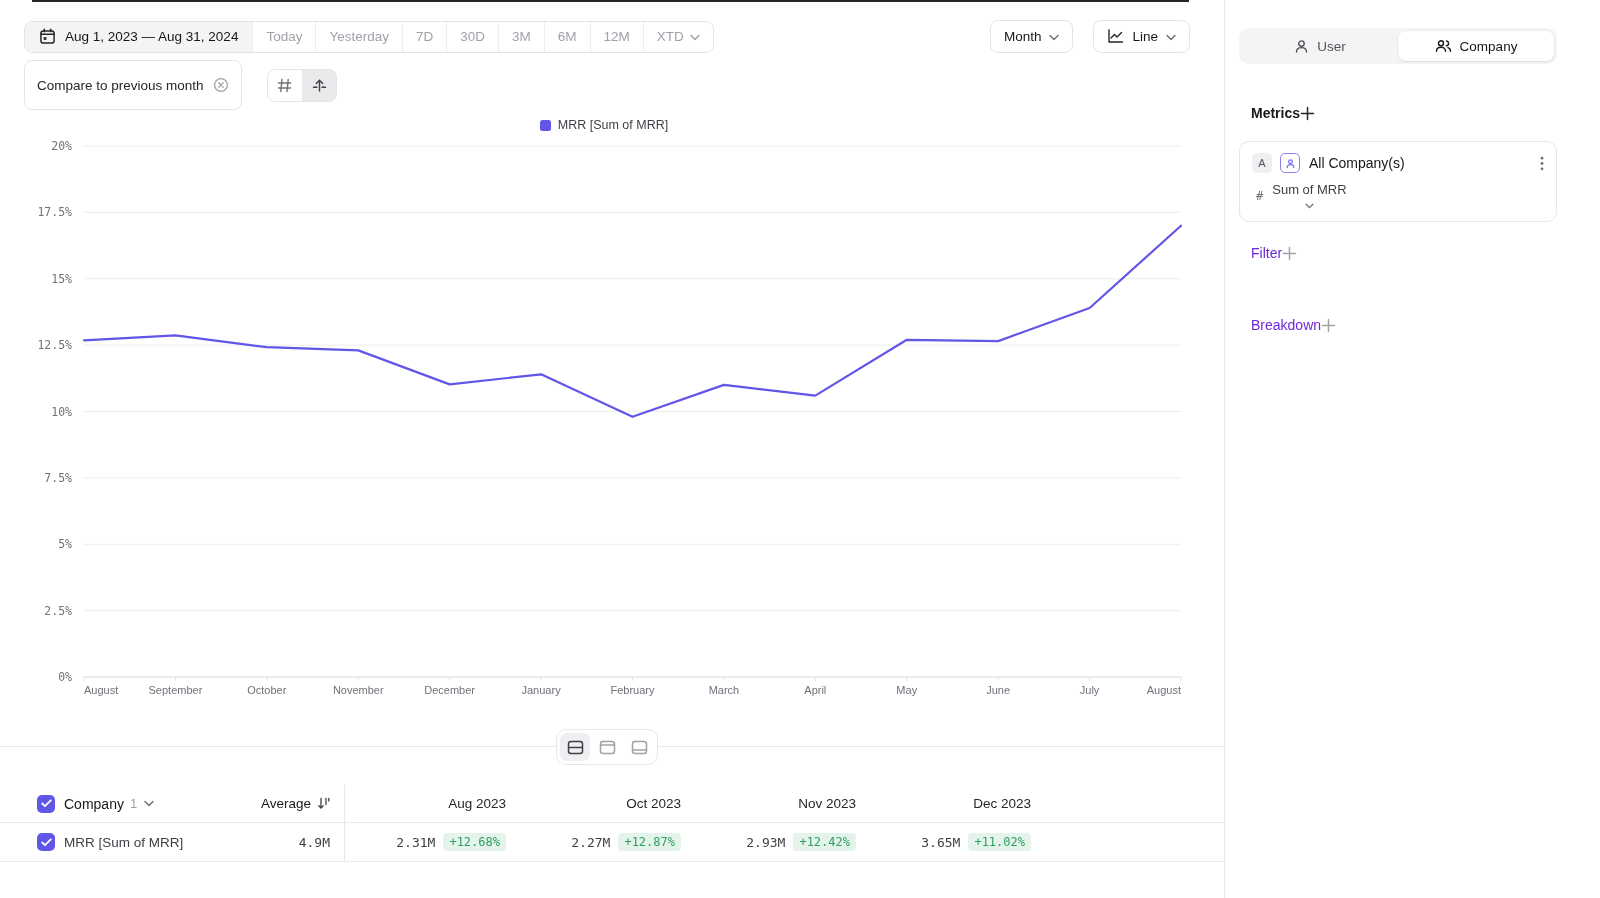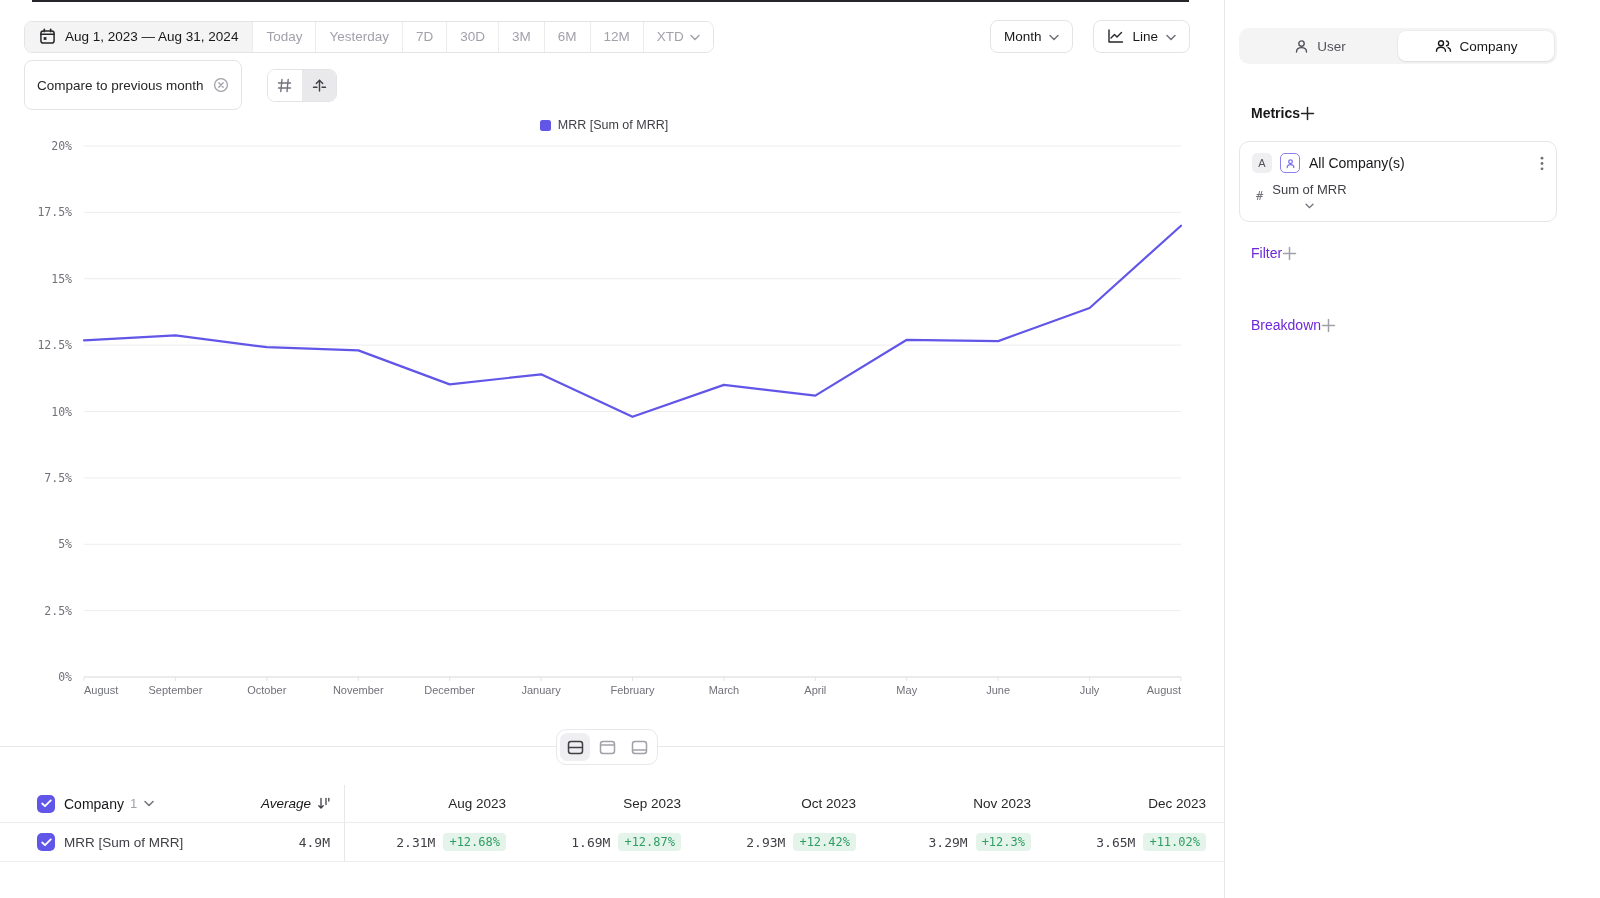--- a/index.html
+++ b/index.html
@@ -41,21 +41,21 @@
 
   
   .table { position:absolute; left:0; top:785px; width:1224px; }
   .t-row { display:flex; align-items:stretch; border-bottom:1px solid #ececef; }
   .t-left { width:345px; display:flex; align-items:center; padding:0 14px 0 37px; border-right:1px solid #e8e8ea; }
   .t-row.head { height:38px; }
   .t-row.body { height:39px; }
   .cb { width:18px; height:18px; border-radius:5px; background:#6056e8; display:flex; align-items:center; justify-content:center; flex:none; }
   .entity-label { margin-left:9px; font-size:14px; color:#18181b; }
   .entity-count { margin-left:6px; font-size:13px; color:#a1a1aa; }
-  .avg { margin-left:auto; display:flex; align-items:center; gap:6px; font-size:13.5px; color:#18181b;font-style:italic; }
+  .avg { margin-left:auto; display:flex; align-items:center; gap:6px; font-size:13.5px; color:#18181b; }
   .metric-label { margin-left:9px; font-size:13.5px; color:#3f3f46; }
   .avg-val { margin-left:auto; font-size:13px; color:#3f3f46; }
   .t-cols { display:flex; flex:1; }
   .t-col { width:175px; display:flex; align-items:center; justify-content:flex-end; padding-right:14px; font-size:13.5px; color:#27272a; }
   .cell-val { font-size:13px; color:#3f3f46; }
   .delta-badge { margin-left:8px; font-size:12px; padding:2px 6px; border-radius:4px; background:#e4f4ea; color:#2f9e63; }
 
   
   .seg-control { position:absolute; left:14px; top:28px; width:318px; height:36px; background:#f4f4f5; border-radius:10px; padding:3px; display:flex; }
   .seg-tab { flex:1; display:flex; align-items:center; justify-content:center; gap:8px; font-size:13.5px; color:#52525b; border-radius:8px; }
@@ -274,21 +274,20 @@
             <svg width="13" height="13" viewBox="0 0 13 13" fill="none" stroke="#3f3f46" stroke-width="1.3" stroke-linecap="round">
               <path d="M4 1.5 L4 11 M1.8 8.8 L4 11 L6.2 8.8"></path>
               <line x1="9" y1="1.5" x2="9" y2="7.5"></line>
                 <line x1="11.8" y1="1.5" x2="11.8" y2="4"></line>
             </svg>
           </span>
         </span>
       </div>
       <div class="t-cols" id="col-headers">
           <div class="t-col">Aug 2023</div>
-          <div class="t-col">Sep 2023</div>
           <div class="t-col">Oct 2023</div>
           <div class="t-col">Nov 2023</div>
           <div class="t-col">Dec 2023</div>
         </div>
     </div>
 
     <div class="t-row body">
       <div class="t-left">
         <span class="cb">
           <svg width="11" height="9" viewBox="0 0 11 9" fill="none" stroke="#fff" stroke-width="1.8" stroke-linecap="round" stroke-linejoin="round">
@@ -297,32 +296,28 @@
         </span>
         <span class="metric-label">MRR [Sum of MRR]</span>
         <span class="avg-val mono">4.9M</span>
       </div>
       <div class="t-cols" id="row-cells">
           <div class="t-col">
             <span class="cell-val mono">2.31M</span>
             <span class="delta-badge mono">+12.68%</span>
           </div>
           <div class="t-col">
-            <span class="cell-val mono">1.69M</span>
+            <span class="cell-val mono">2.27M</span>
             <span class="delta-badge mono">+12.87%</span>
           </div>
           <div class="t-col">
             <span class="cell-val mono">2.93M</span>
             <span class="delta-badge mono">+12.42%</span>
           </div>
           <div class="t-col">
-            <span class="cell-val mono">3.29M</span>
-            <span class="delta-badge mono">+12.3%</span>
-          </div>
-          <div class="t-col">
             <span class="cell-val mono">3.65M</span>
             <span class="delta-badge mono">+11.02%</span>
           </div>
         </div>
     </div>
   </div>
 </div>
 
 <aside class="sidebar">
   <div class="seg-control">

